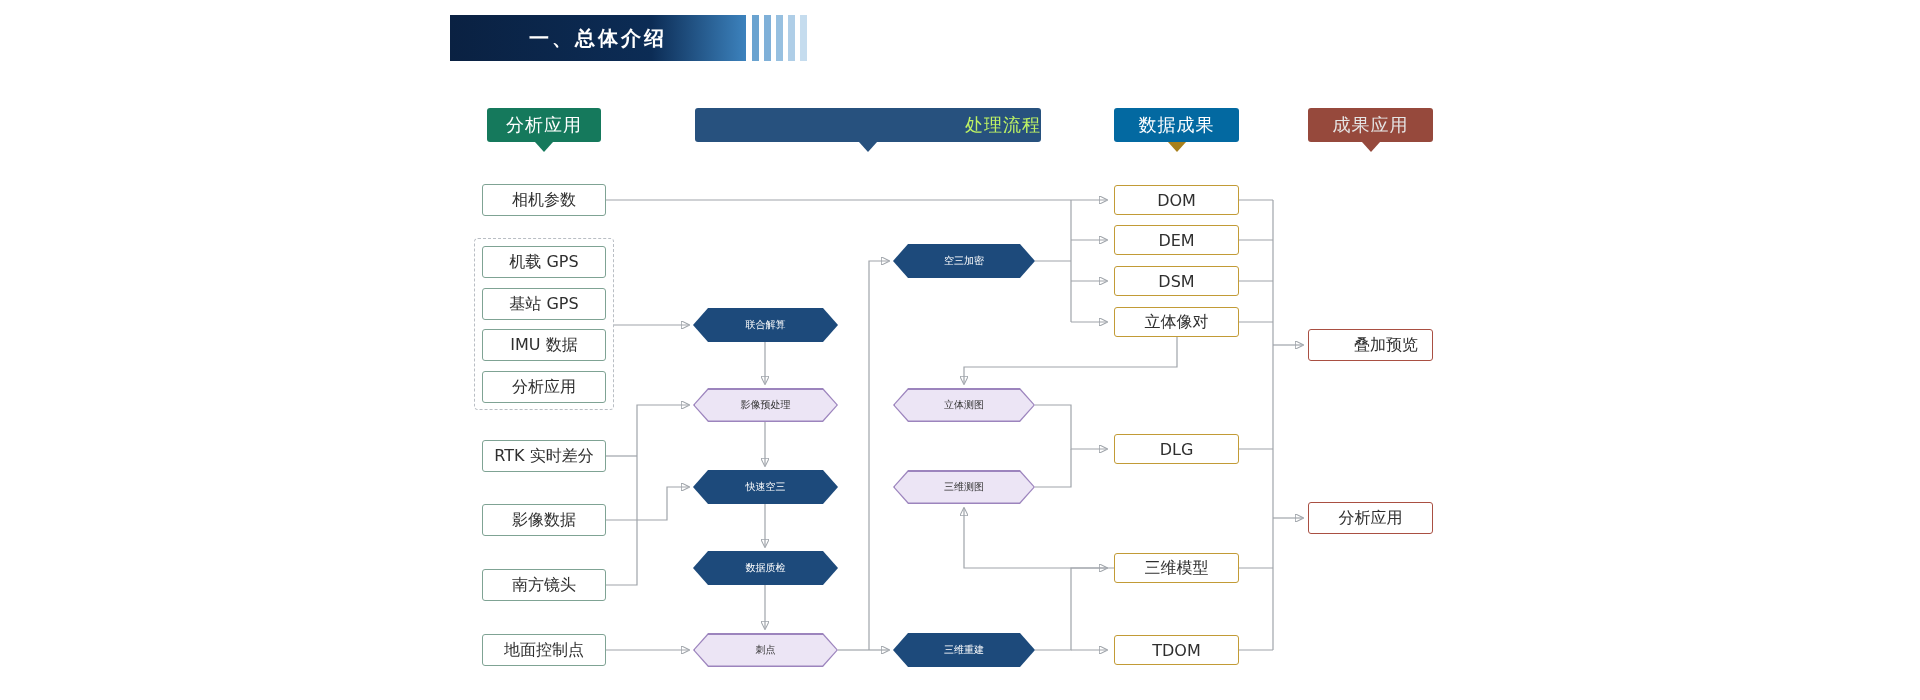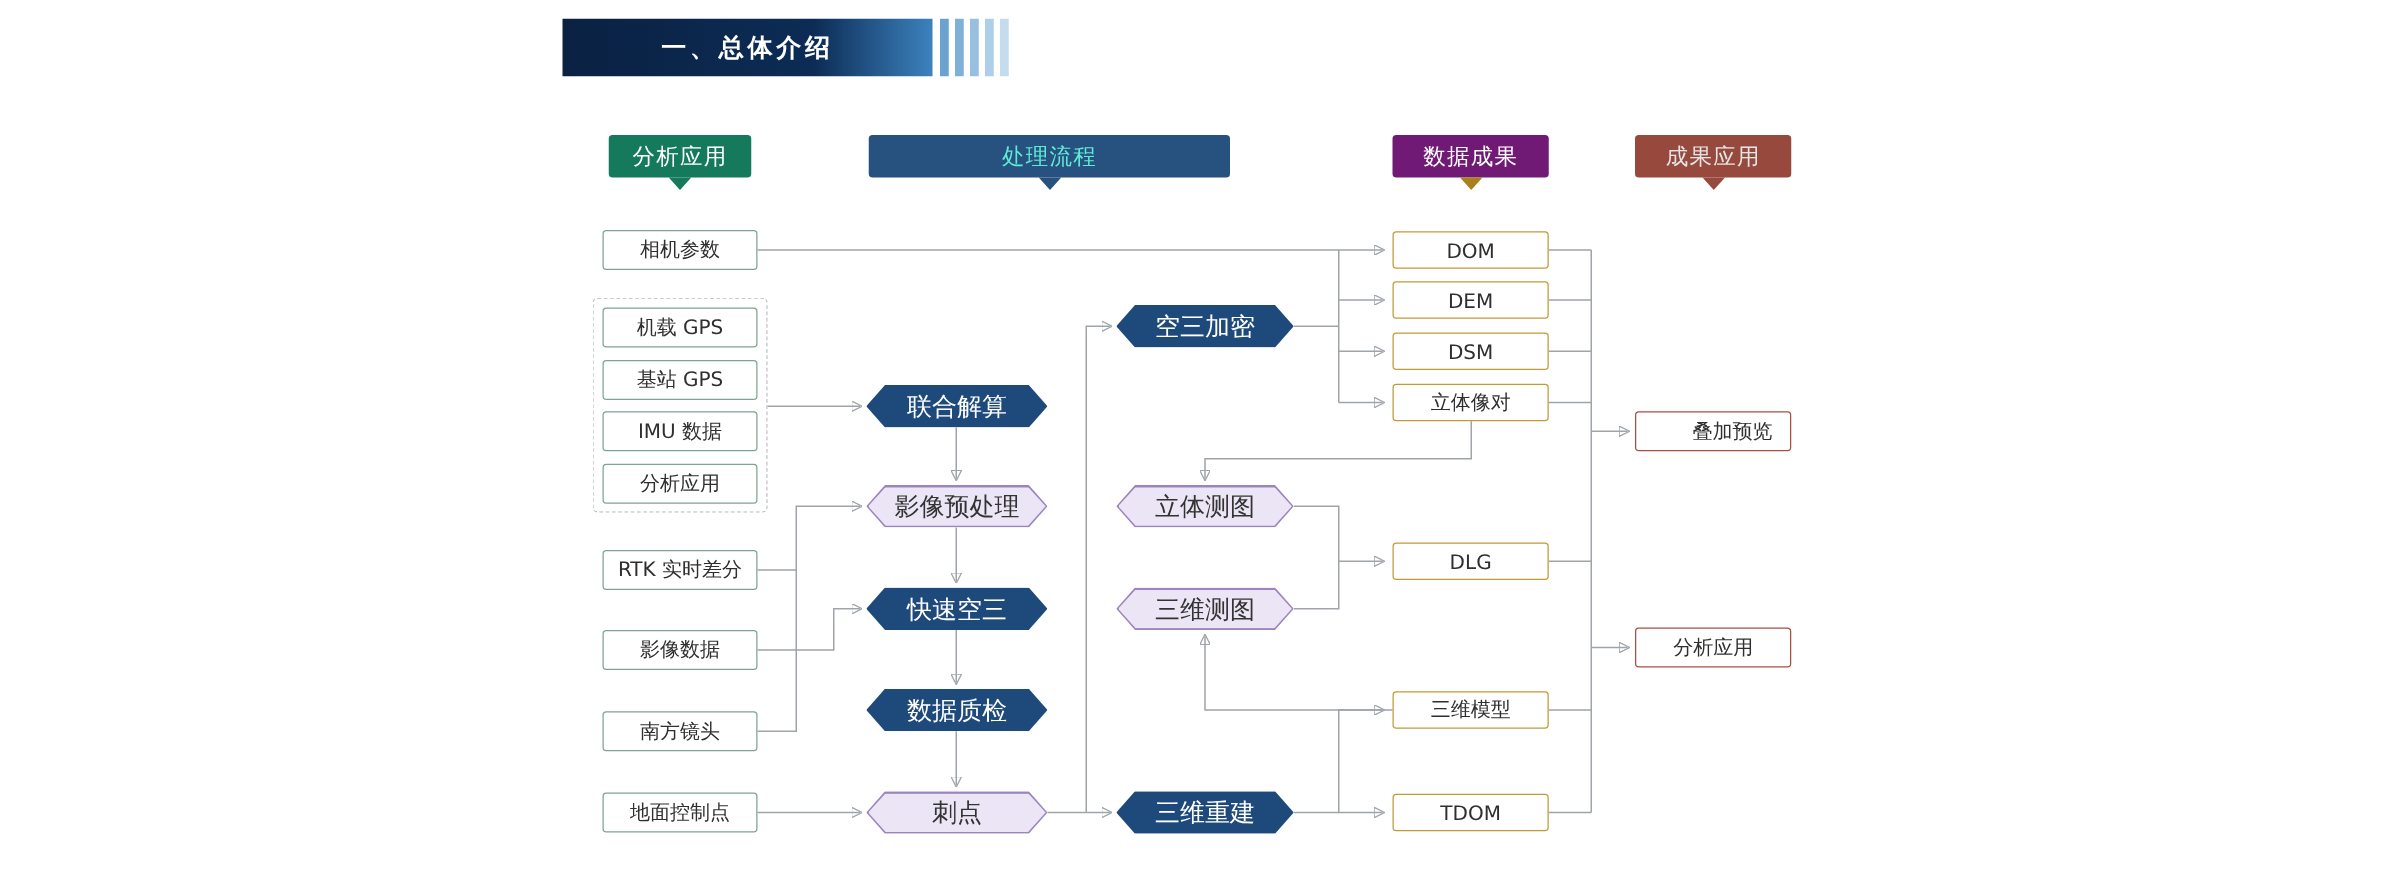--- a/index.html
+++ b/index.html
@@ -47,21 +47,21 @@
   }
   .hex.dark .shape { background:#1d4a7b; }
   .hex.light .shape { background:#9c84bd; }
   .hex.light .shape-in {
     position:absolute; inset:1.5px;
     clip-path:polygon(14px 0,calc(100% - 14px) 0,100% 50%,calc(100% - 14px) 100%,14px 100%,0 50%);
     background:#ece5f5;
   }
   .hex .lbl {
     position:relative; z-index:1; width:100%; height:100%;
-    display:flex; align-items:center; justify-content:center; font-size:20px;
+    display:flex; align-items:center; justify-content:center; font-size:10px;
   }
   .hex.dark .lbl { color:#ffffff; }
   .hex.light .lbl { color:#333333; }
 
   .col1 { left:693px; width:145px; }
   .col2 { left:893px; width:142px; }
 
   svg.wires { position:absolute; left:0; top:0; pointer-events:none; }
   svg.wires path { fill:none; stroke:#9fa4aa; stroke-width:1.2; }
 </style>
@@ -120,25 +120,25 @@
     <path d="M1239 650 H1273"></path>
     <path d="M1273 200 V650"></path>
     <path d="M1273 345 H1302" marker-end="url(#arr)"></path>
     <path d="M1273 518 H1302" marker-end="url(#arr)"></path>
   </svg>
 
   <div class="tag" style="left:487px;top:108px;width:114px;background:#15795c;color:#fff;">
     <span>分析应用</span>
     <i class="tri" style="color:#15795c;"></i>
   </div>
-  <div class="tag" style="left:695px;top:108px;width:289px;background:#27517e;color:#5eead4;">
+  <div class="tag" style="left:695px;top:108px;width:346px;background:#27517e;color:#bef264;justify-content:flex-end;">
     <span>处理流程</span>
     <i class="tri" style="color:#27517e;"></i>
   </div>
-  <div class="tag" style="left:1114px;top:108px;width:125px;background:#701a75;color:#fff;">
+  <div class="tag" style="left:1114px;top:108px;width:125px;background:#0369a1;color:#fff;">
     <span>数据成果</span>
     <i class="tri" style="color:#a8801c;"></i>
   </div>
   <div class="tag" style="left:1308px;top:108px;width:125px;background:#96493c;color:#e5e5e5;">
     <span>成果应用</span>
     <i class="tri" style="color:#96493c;"></i>
   </div>
 
   <div class="box green" style="top:184px;">相机参数</div>
 

